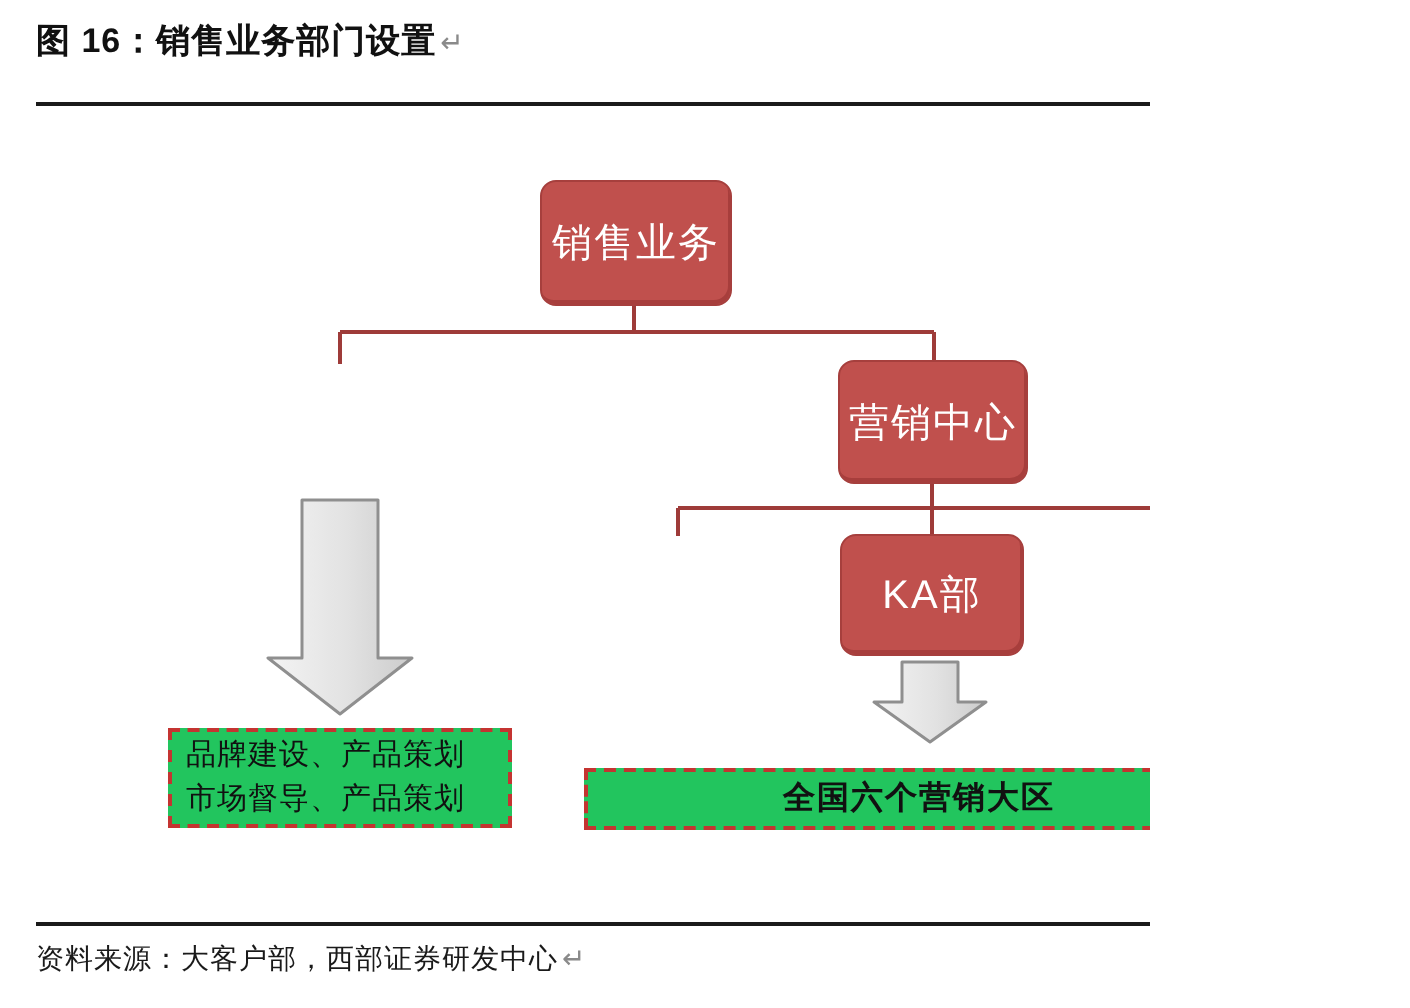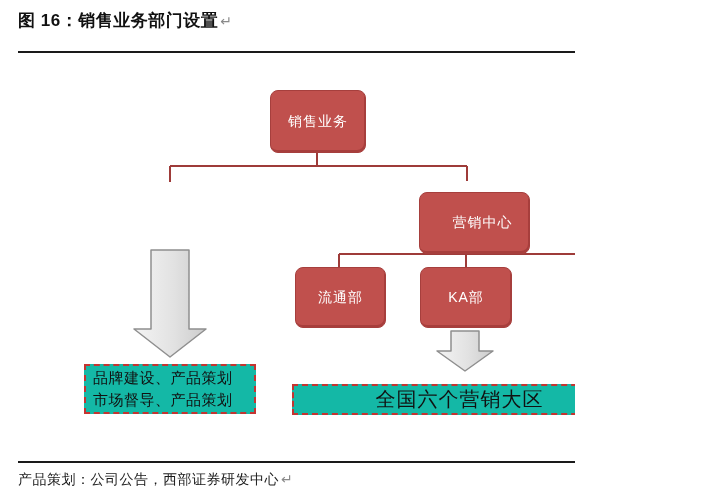--- a/index.html
+++ b/index.html
@@ -17,40 +17,40 @@
   .rule-bottom{top:461px;}
   .source-note{
     position:absolute;left:18px;top:471px;font-size:14px;color:#1a1a1a;
     white-space:nowrap;letter-spacing:0.5px;
   }
   .chart{position:absolute;left:0;top:56px;width:705px;height:400px;}
   .chart svg{position:absolute;left:0;top:0;}
   .node{
     position:absolute;display:flex;align-items:center;justify-content:center;
     background:#C0504D;border:1px solid #A63F3D;border-radius:8px;
-    color:#ffffff;font-size:14px;letter-spacing:1px;text-align:center;
+    color:#ffffff;font-size:20px;letter-spacing:1px;text-align:center;
     box-shadow:inset -1px -2px 0 rgba(120,30,28,0.35);
   }
   .node-root   {left:270px;top:34px;width:94px;height:61px;}
   .node-l2a    {left:125px;top:125px;width:93px;height:59px;}
-  .node-l2b    {left:419px;top:136px;width:93px;height:60px;padding-left:16px;}
+  .node-l2b    {left:419px;top:124px;width:93px;height:60px;}
   .node-l3a    {left:295px;top:211px;width:89px;height:59px;}
   .node-l3b    {left:420px;top:211px;width:90px;height:59px;text-align:center;}
   .node-l3c    {left:538px;top:211px;width:90px;height:59px;}
   .dashed-box{
-    position:absolute;border:2px dashed #C43431;color:#111;background:#14b8a6;
+    position:absolute;border:2px dashed #C43431;color:#111;background:#22c55e;
     box-sizing:border-box;
   }
   .dashed-left{
     left:84px;top:308px;width:172px;height:50px;
     font-size:15px;line-height:22px;padding:1px 0 0 7px;letter-spacing:0.5px;
   }
   .dashed-right{
     left:292px;top:328px;width:335px;height:31px;
-    font-size:20px;line-height:27px;text-align:center;letter-spacing:1px;
+    font-size:16px;line-height:27px;text-align:center;letter-spacing:1px;font-weight:bold;
   }
 </style>
 </head>
 <body>
 
 <div class="page">
 
   <div class="fig-title">
     <span>图 16：销售业务部门设置</span><span class="pmark">↵</span>
   </div>
@@ -75,39 +75,36 @@
 
     <div class="node node-root">
       <span>销售业务</span>
     </div>
 
 
     <div class="node node-l2b">
       <span>营销中心</span>
     </div>
 
-    <div class="node node-l3a">
-      <span>流通部</span>
-    </div>
 
     <div class="node node-l3b">
       <span>KA部</span>
     </div>
 
 
     <div class="dashed-box dashed-left">
       <div>品牌建设、产品策划</div>
       <div>市场督导、产品策划</div>
     </div>
 
     <div class="dashed-box dashed-right">
       <div>全国六个营销大区</div>
     </div>
 
   </div>
 
   <div class="rule rule-bottom"></div>
 
   <div class="source-note">
-    <span>产品策划：公司公告，西部证券研发中心</span><span class="pmark">↵</span>
+    <span>资料来源：大客户部，西部证券研发中心</span><span class="pmark">↵</span>
   </div>
 
 </div>
 
 </body></html>

